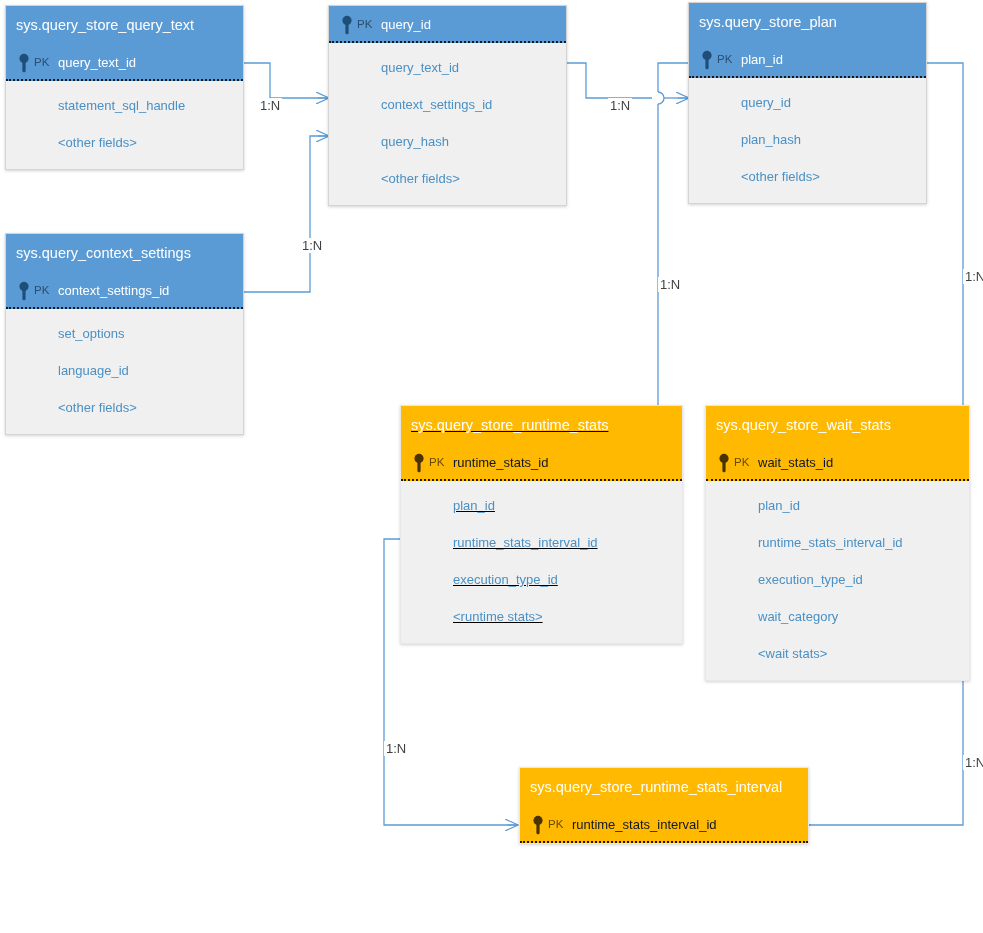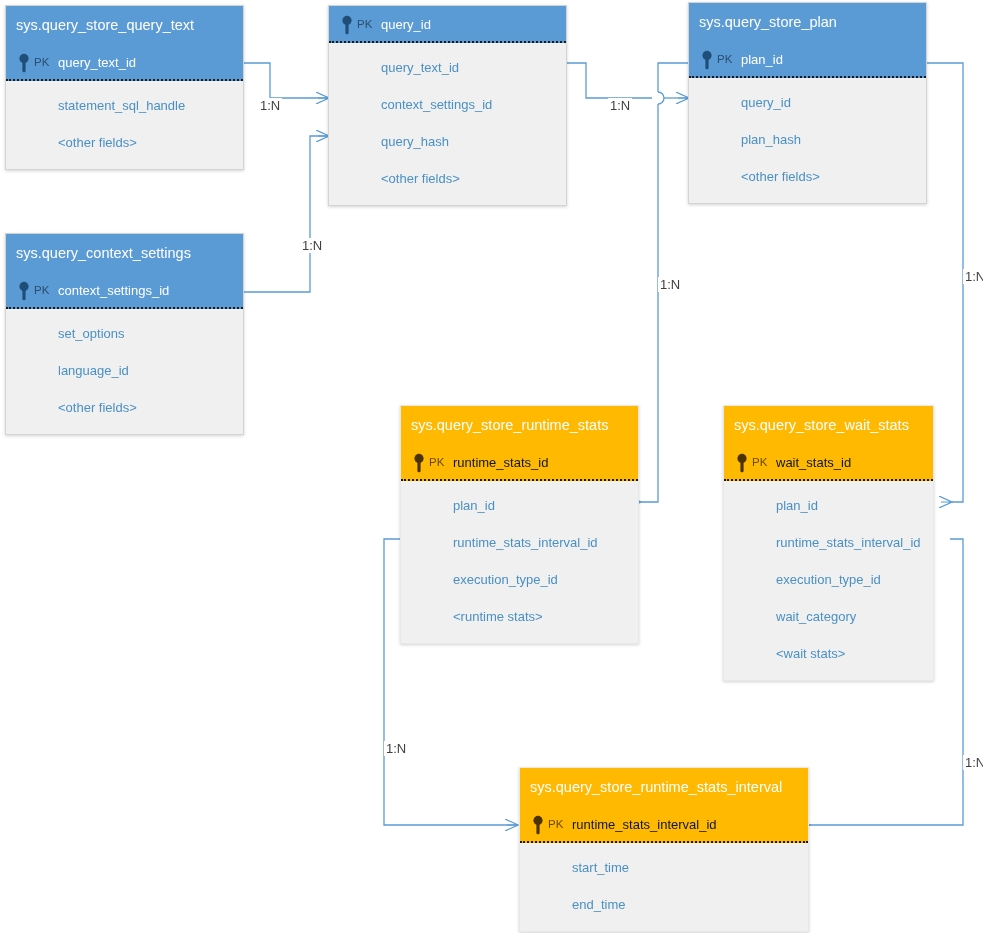--- a/index.html
+++ b/index.html
@@ -134,38 +134,38 @@
         </svg>
         <span class="pk-label">PK</span>
         <span class="pk-field">context_settings_id</span>
       </div>
       <div class="ent-body">
         <div class="field">set_options</div>
         <div class="field">language_id</div>
         <div class="field">&lt;other fields&gt;</div>
       </div>
     </div>
-    <div class="entity orange" style="left: 400px; top: 405px; width: 239px;">
+    <div class="entity orange" style="left: 400px; top: 405px; width: 283px; text-decoration: underline;">
       <div class="ent-header">sys.query_store_runtime_stats</div>
       <div class="ent-pk">
         <svg class="keyicon" viewBox="0 0 12 20">
           <circle cx="6" cy="5.4" r="4.6"></circle>
           <rect x="4.4" y="8" width="3.2" height="11.2" rx="1.1"></rect>
         </svg>
         <span class="pk-label">PK</span>
         <span class="pk-field">runtime_stats_id</span>
       </div>
       <div class="ent-body">
         <div class="field">plan_id</div>
         <div class="field">runtime_stats_interval_id</div>
         <div class="field">execution_type_id</div>
         <div class="field">&lt;runtime stats&gt;</div>
       </div>
     </div>
-    <div class="entity orange" style="left: 723px; top: 405px; width: 211px;">
+    <div class="entity orange" style="left: 705px; top: 405px; width: 265px;">
       <div class="ent-header">sys.query_store_wait_stats</div>
       <div class="ent-pk">
         <svg class="keyicon" viewBox="0 0 12 20">
           <circle cx="6" cy="5.4" r="4.6"></circle>
           <rect x="4.4" y="8" width="3.2" height="11.2" rx="1.1"></rect>
         </svg>
         <span class="pk-label">PK</span>
         <span class="pk-field">wait_stats_id</span>
       </div>
       <div class="ent-body">
@@ -179,24 +179,20 @@
     <div class="entity orange" style="left: 519px; top: 767px; width: 290px;">
       <div class="ent-header">sys.query_store_runtime_stats_interval</div>
       <div class="ent-pk">
         <svg class="keyicon" viewBox="0 0 12 20">
           <circle cx="6" cy="5.4" r="4.6"></circle>
           <rect x="4.4" y="8" width="3.2" height="11.2" rx="1.1"></rect>
         </svg>
         <span class="pk-label">PK</span>
         <span class="pk-field">runtime_stats_interval_id</span>
       </div>
-      <div class="ent-body">
-        <div class="field">start_time</div>
-        <div class="field">end_time</div>
-      </div>
     </div>
     <div class="card-label" style="left: 258px; top: 98px;">1:N</div>
     <div class="card-label" style="left: 300px; top: 238px;">1:N</div>
     <div class="card-label" style="left: 608px; top: 98px;">1:N</div>
     <div class="card-label" style="left: 658px; top: 277px;">1:N</div>
     <div class="card-label" style="left: 963px; top: 269px;">1:N</div>
     <div class="card-label" style="left: 384px; top: 741px;">1:N</div>
     <div class="card-label" style="left: 963px; top: 755px;">1:N</div>
   </div>
 

